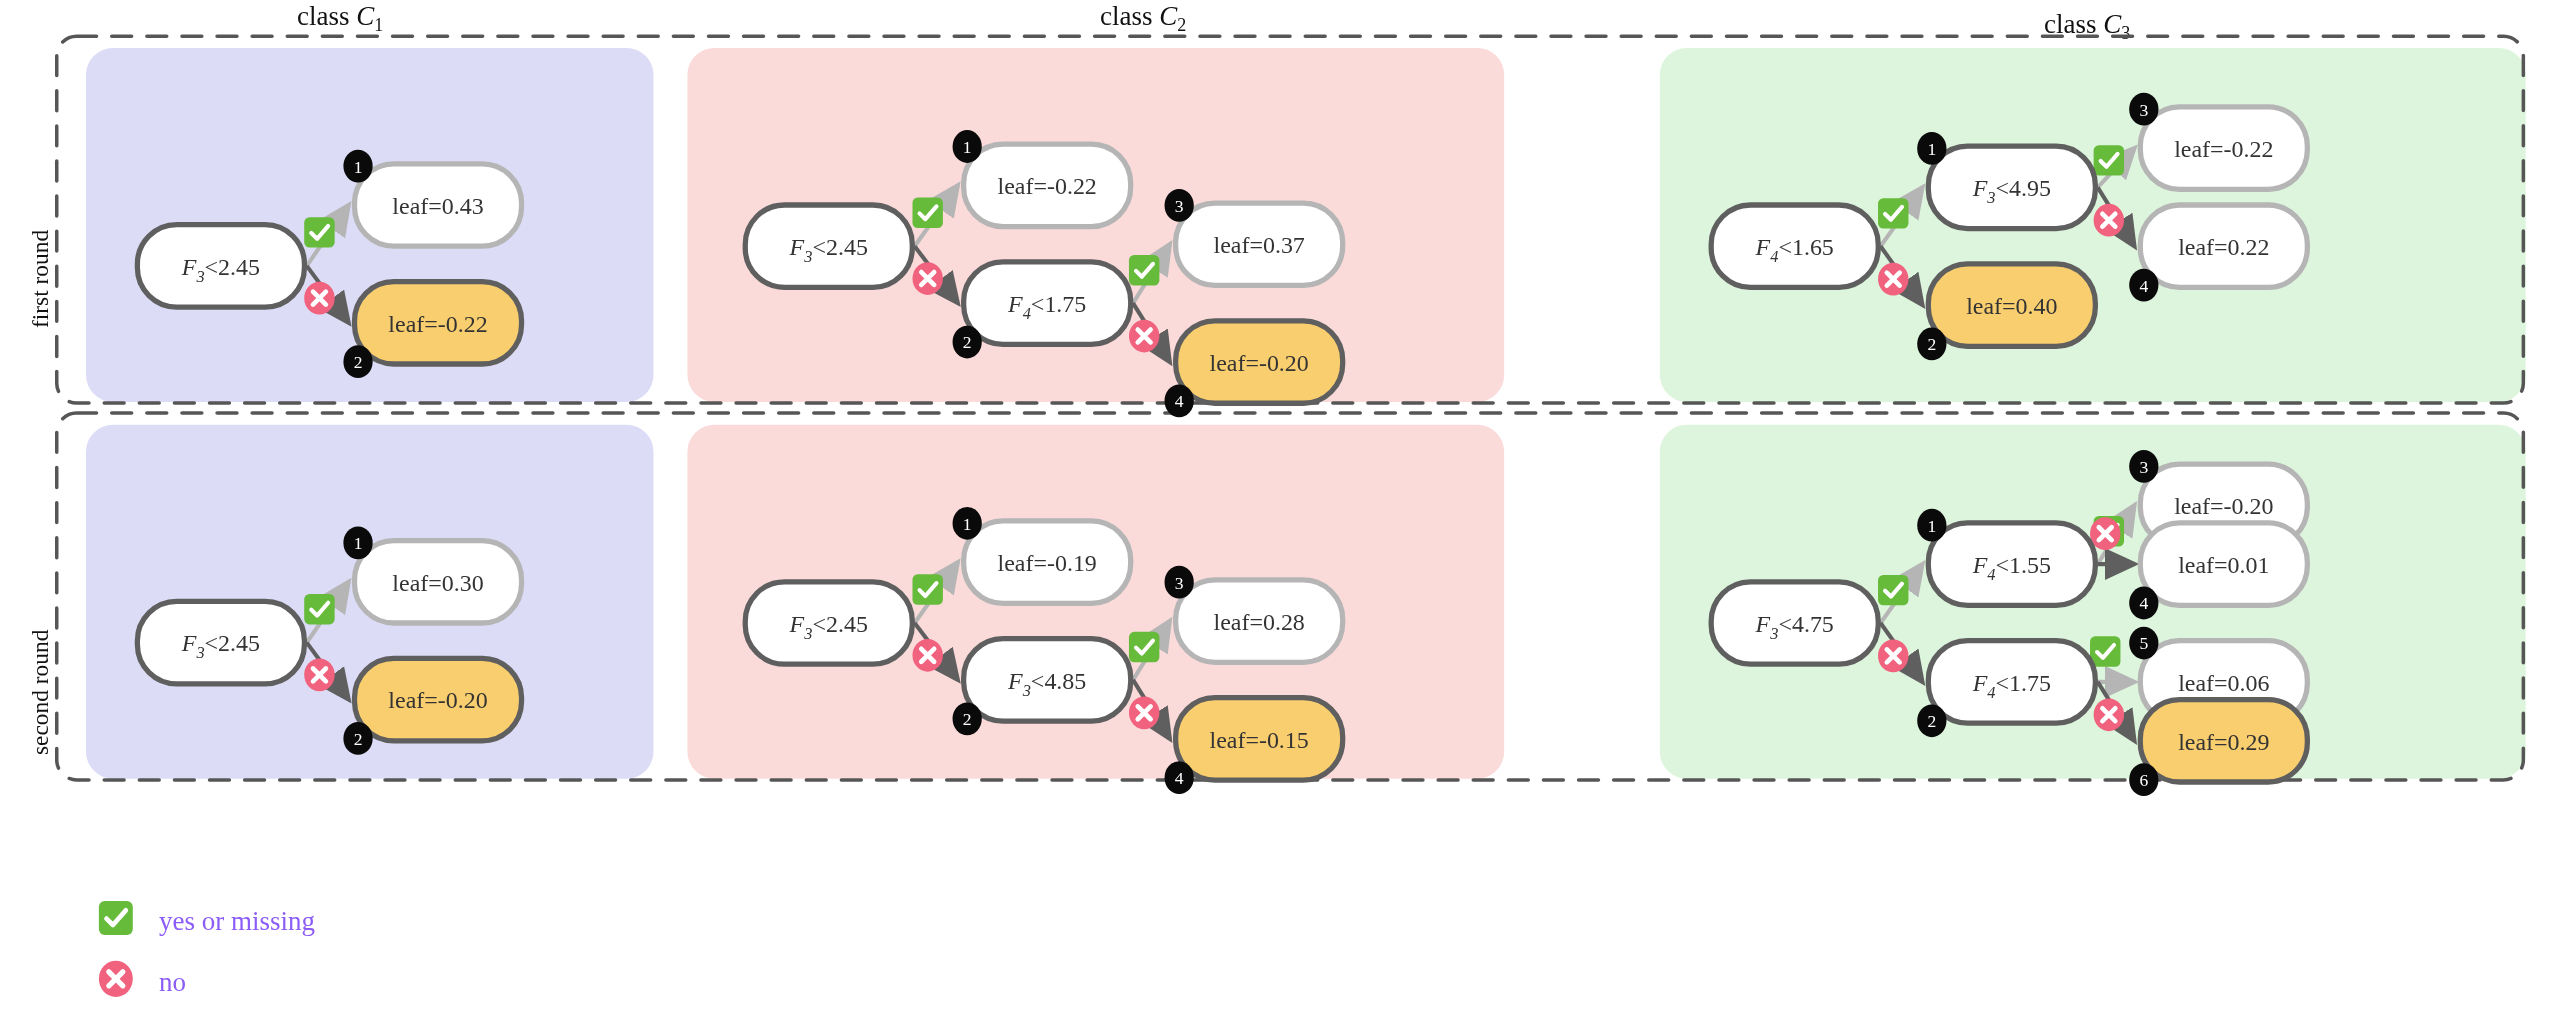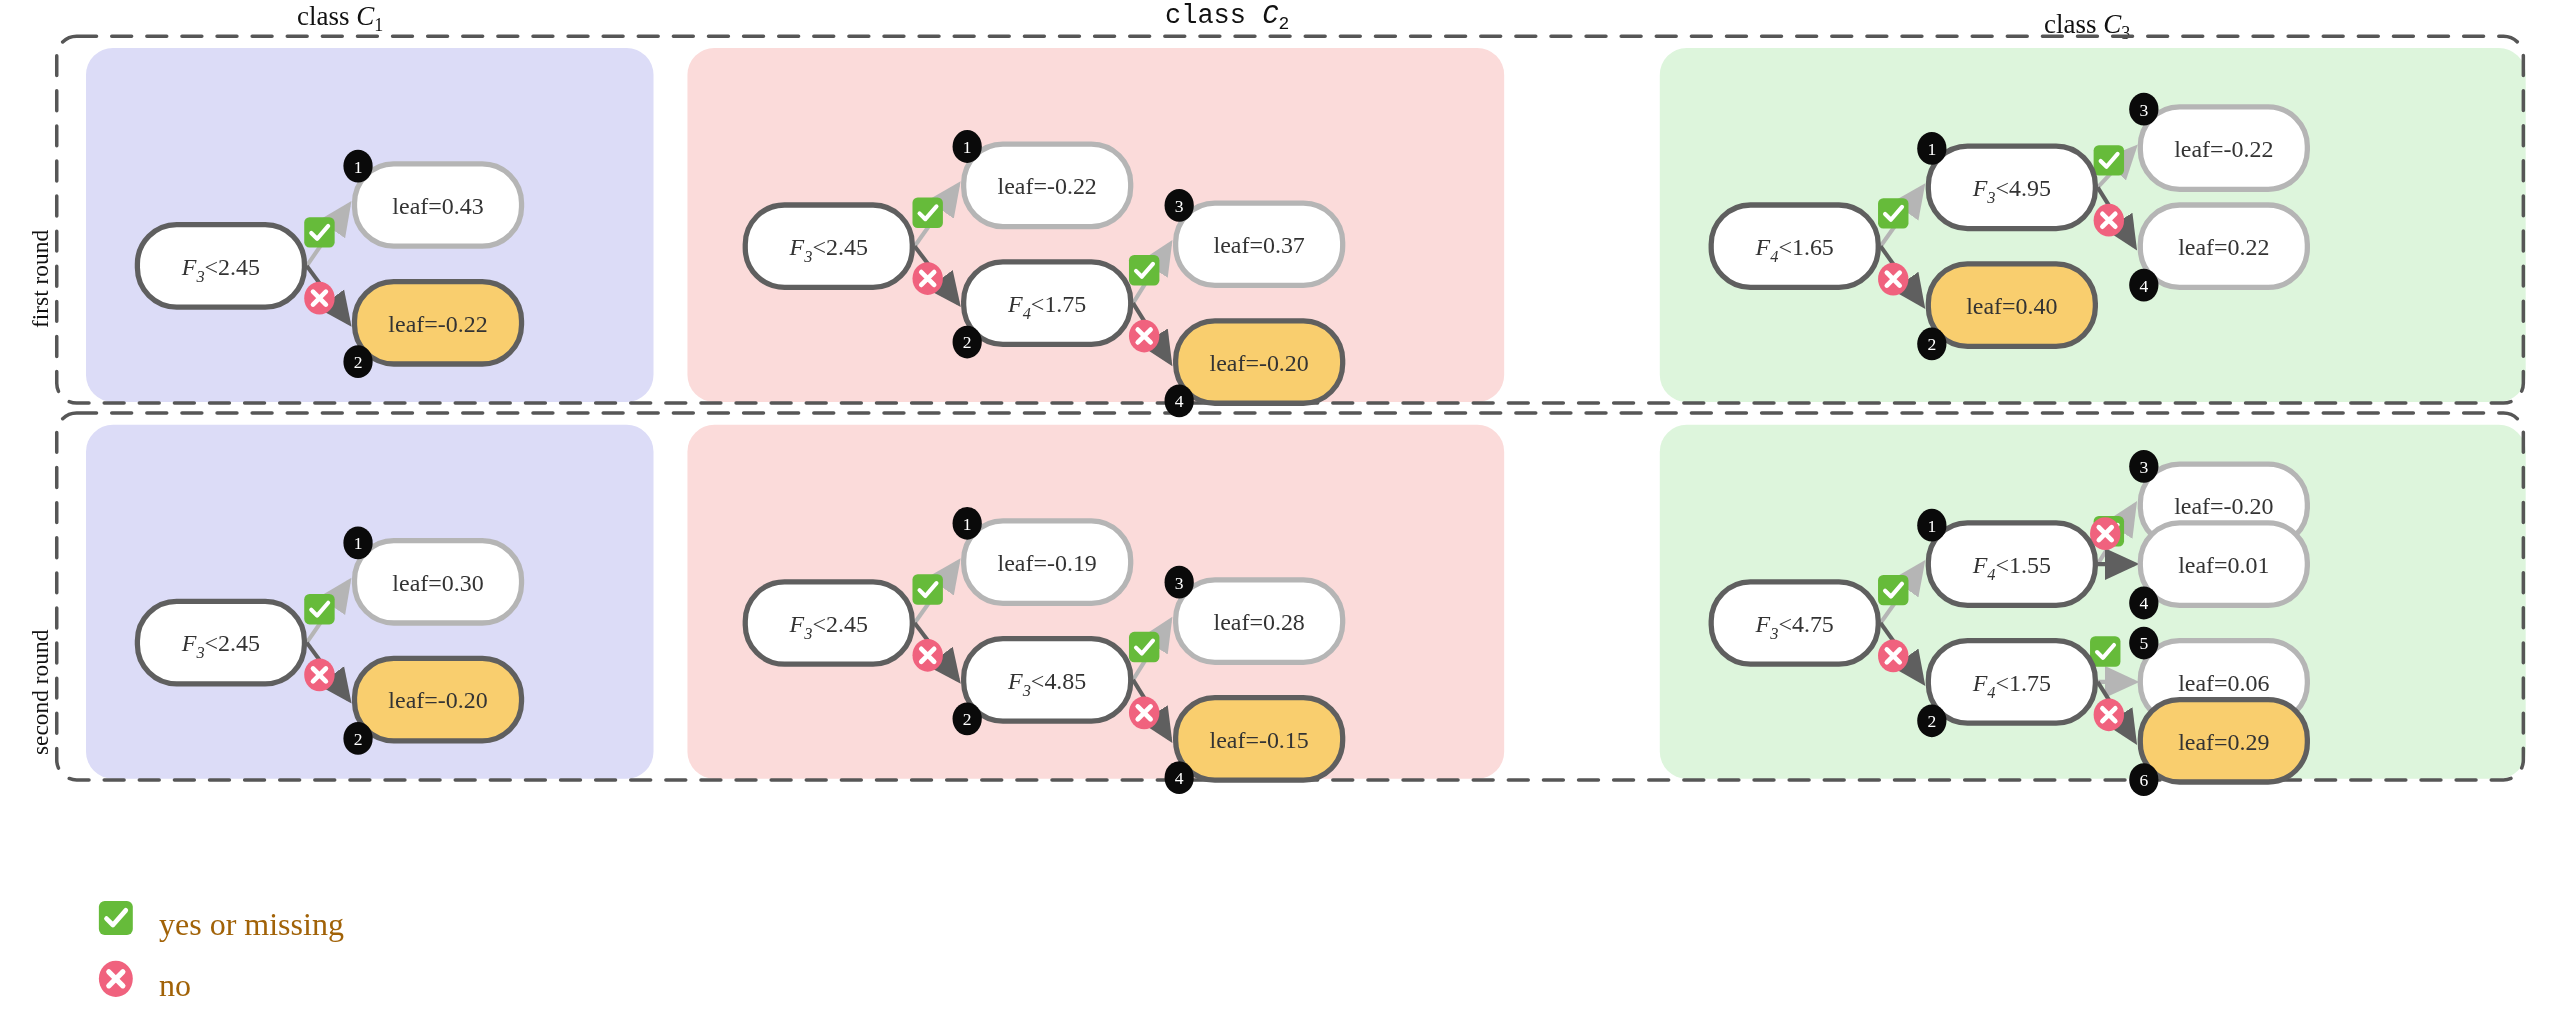--- a/index.html
+++ b/index.html
@@ -6,35 +6,35 @@
   #root{position:relative;width:2576px;height:1018px;background:#fff;
         font-family:"Liberation Serif","DejaVu Serif",serif;overflow:hidden;}
   svg{position:absolute;left:0;top:0;width:2576px;height:1018px;}
   .colhead{position:absolute;font-size:27px;color:#111;white-space:nowrap;
            font-family:"Liberation Serif","DejaVu Serif",serif;text-align:center;}
   .colhead .sub{font-size:18px;vertical-align:sub;font-style:normal;}
   .colhead .it{font-style:italic;}
   .rowlab{position:absolute;font-size:23.4px;color:#111;white-space:nowrap;
           transform-origin:0 0;transform:rotate(-90deg);
           font-family:"Liberation Serif","DejaVu Serif",serif;}
-  .legtxt{position:absolute;font-size:32px;color:#a16207;white-space:nowrap;
+  .legtxt{position:absolute;font-size:27px;color:#8b5cf6;white-space:nowrap;
           font-family:"Liberation Serif","DejaVu Serif",serif;}
   .nodetext{font-family:"Liberation Serif","DejaVu Serif",serif;font-size:41px;fill:#333;}
   .nodetext .sub{font-size:28px;}
   .idtext{font-family:"Liberation Serif","DejaVu Serif",serif;font-size:30px;fill:#fff;}
 </style>
 </head>
 <body>
 
 <div id="root">
 
   <div class="colhead" style="left:297px;top:1.2px;">
     <span>class&nbsp;</span><span class="it">C</span><span class="sub">1</span>
   </div>
-  <div class="colhead" style="left:1165px;top:1.2px;font-family:Liberation Mono, monospace;">
+  <div class="colhead" style="left:1100px;top:1.2px;">
     <span>class&nbsp;</span><span class="it">C</span><span class="sub">2</span>
   </div>
   <div class="colhead" style="left:2044px;top:1.2px;margin-top:8px;">
     <span>class&nbsp;</span><span class="it">C</span><span class="sub">3</span>
   </div>
 
   <div class="rowlab" style="left:27px;top:328px;">first round</div>
   <div class="rowlab" style="left:27px;top:755px;">second round</div>
 
   <div class="legtxt" style="left:159px;top:906px;">yes or missing</div>

